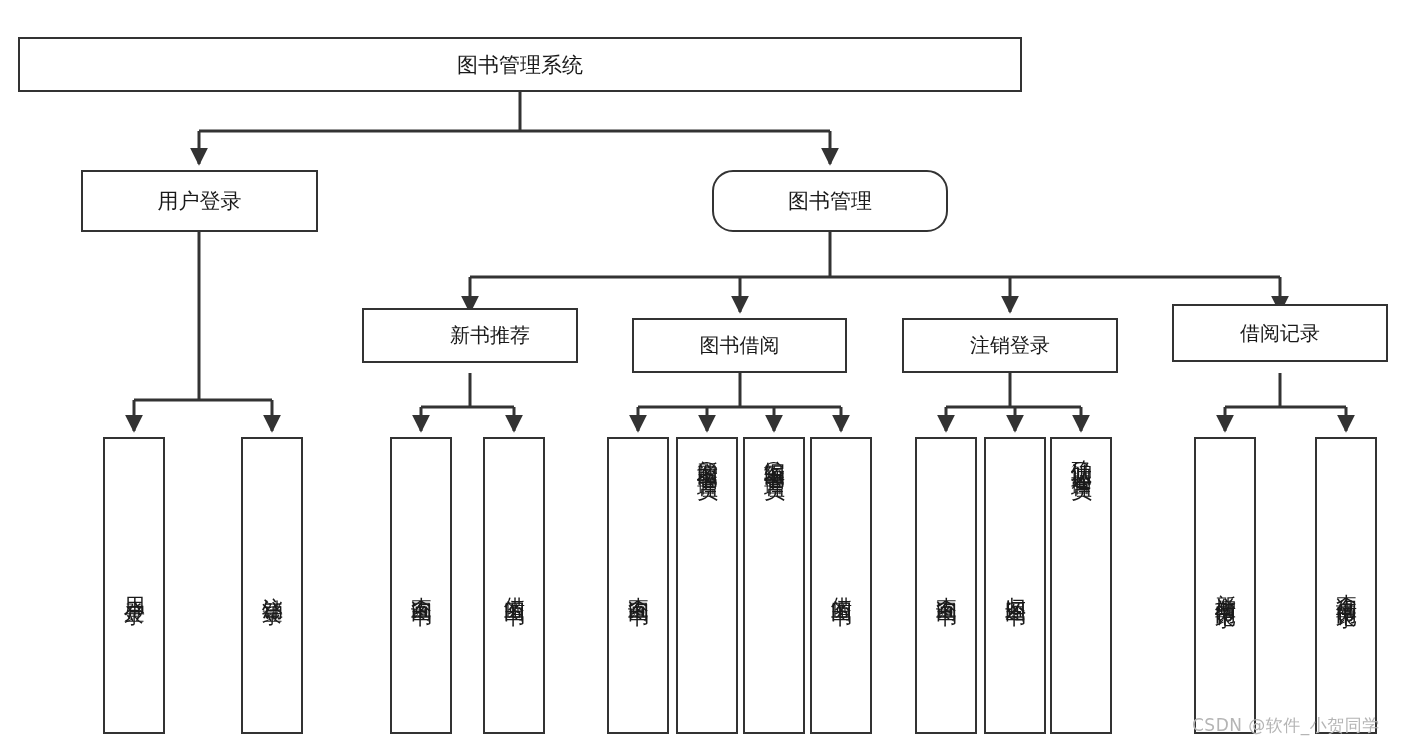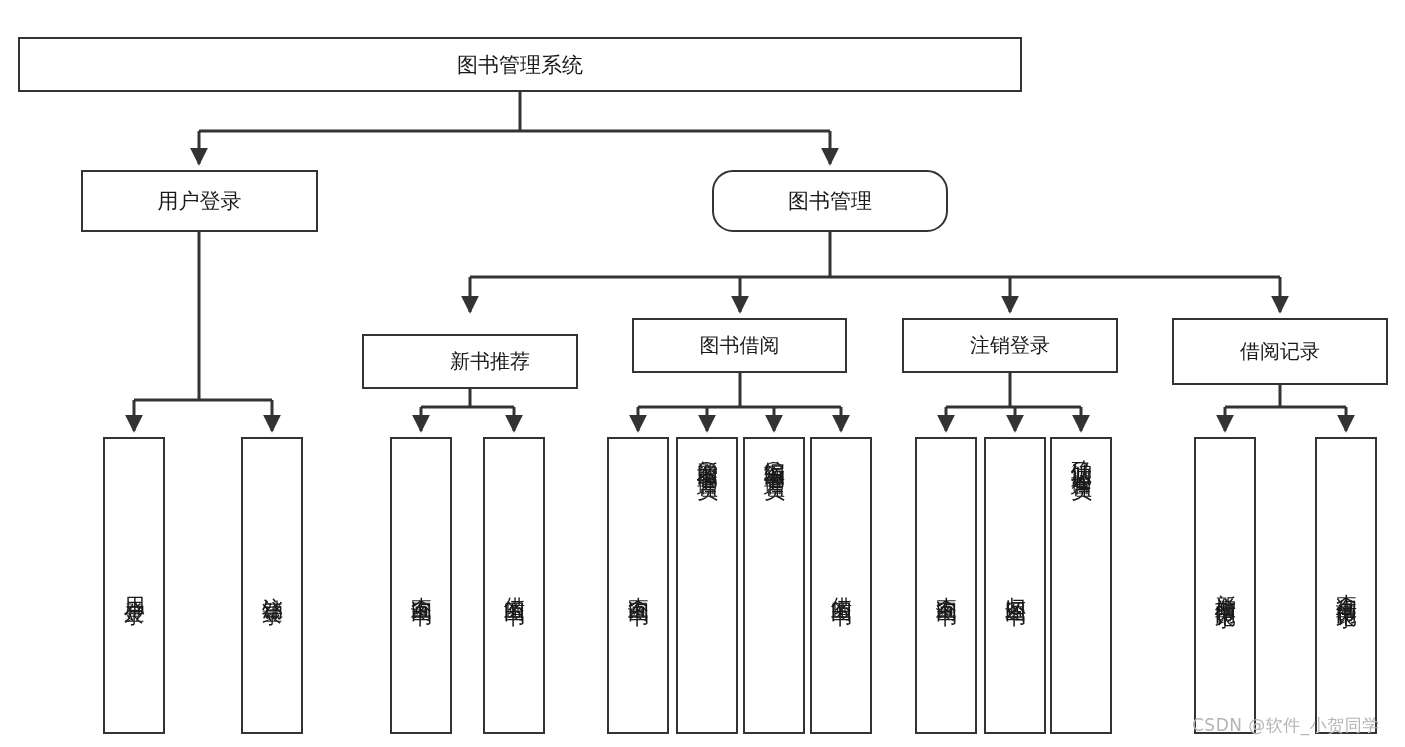--- a/index.html
+++ b/index.html
@@ -128,30 +128,30 @@
     <span class="node-label">图书管理系统</span>
   </div>
 
   <div class="node level2" style="left:81px; top:170px; width:237px; height:62px;">
     <span class="node-label">用户登录</span>
   </div>
   <div class="node level2" style="left:712px; top:170px; width:236px; height:62px;border-radius:21px;">
     <span class="node-label">图书管理</span>
   </div>
 
-  <div class="node level3" style="left:362px; top:334px; width:216px; height:55px;padding-left:40px;">
+  <div class="node level3" style="left:362px; top:308px; width:216px; height:55px;padding-left:40px;">
     <span class="node-label">新书推荐</span>
   </div>
   <div class="node level3" style="left:632px; top:318px; width:215px; height:55px;">
     <span class="node-label">图书借阅</span>
   </div>
   <div class="node level3" style="left:902px; top:318px; width:216px; height:55px;">
     <span class="node-label">注销登录</span>
   </div>
-  <div class="node level3" style="left:1172px; top:318px; width:216px; height:67px;">
+  <div class="node level3" style="left:1172px; top:304px; width:216px; height:58px;">
     <span class="node-label">借阅记录</span>
   </div>
 
   <div class="node leaf" style="left:103px; top:437px; width:62px; height:297px;">
     <span class="node-label">用户登录</span>
   </div>
   <div class="node leaf" style="left:241px; top:437px; width:62px; height:297px;">
     <span class="node-label">注销登录</span>
   </div>
   <div class="node leaf" style="left:390px; top:437px; width:62px; height:297px;">

